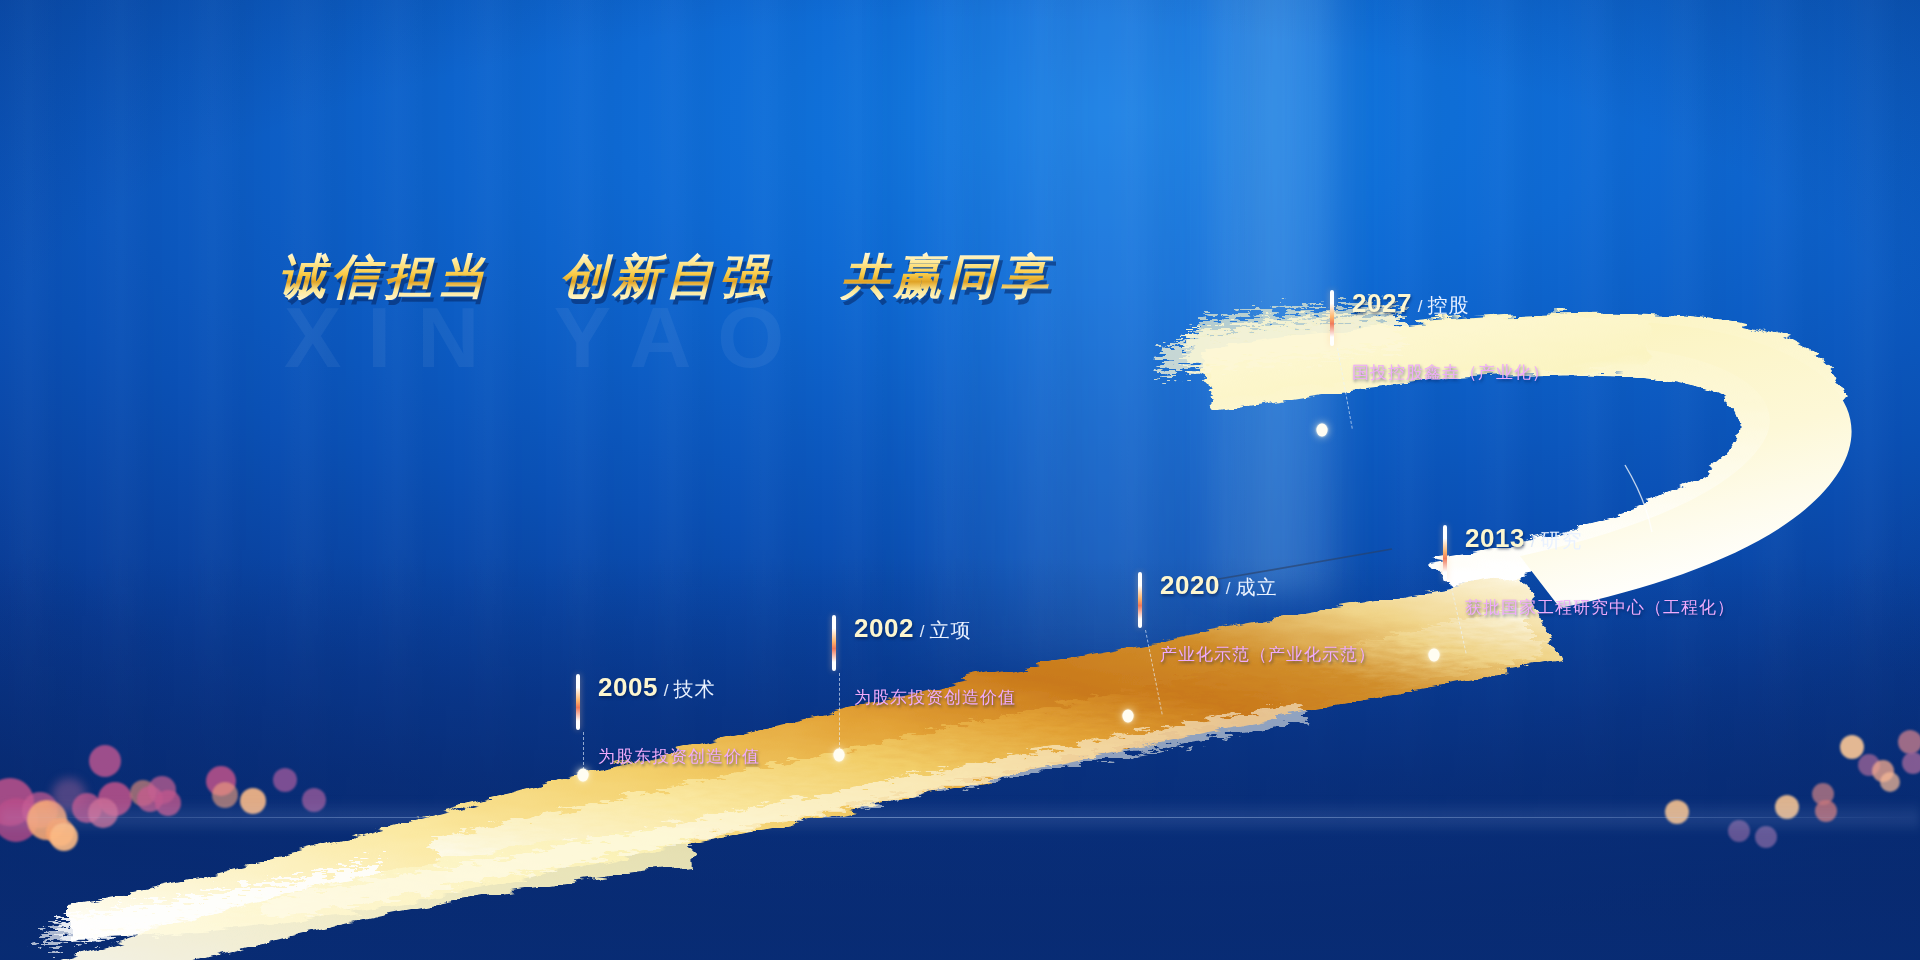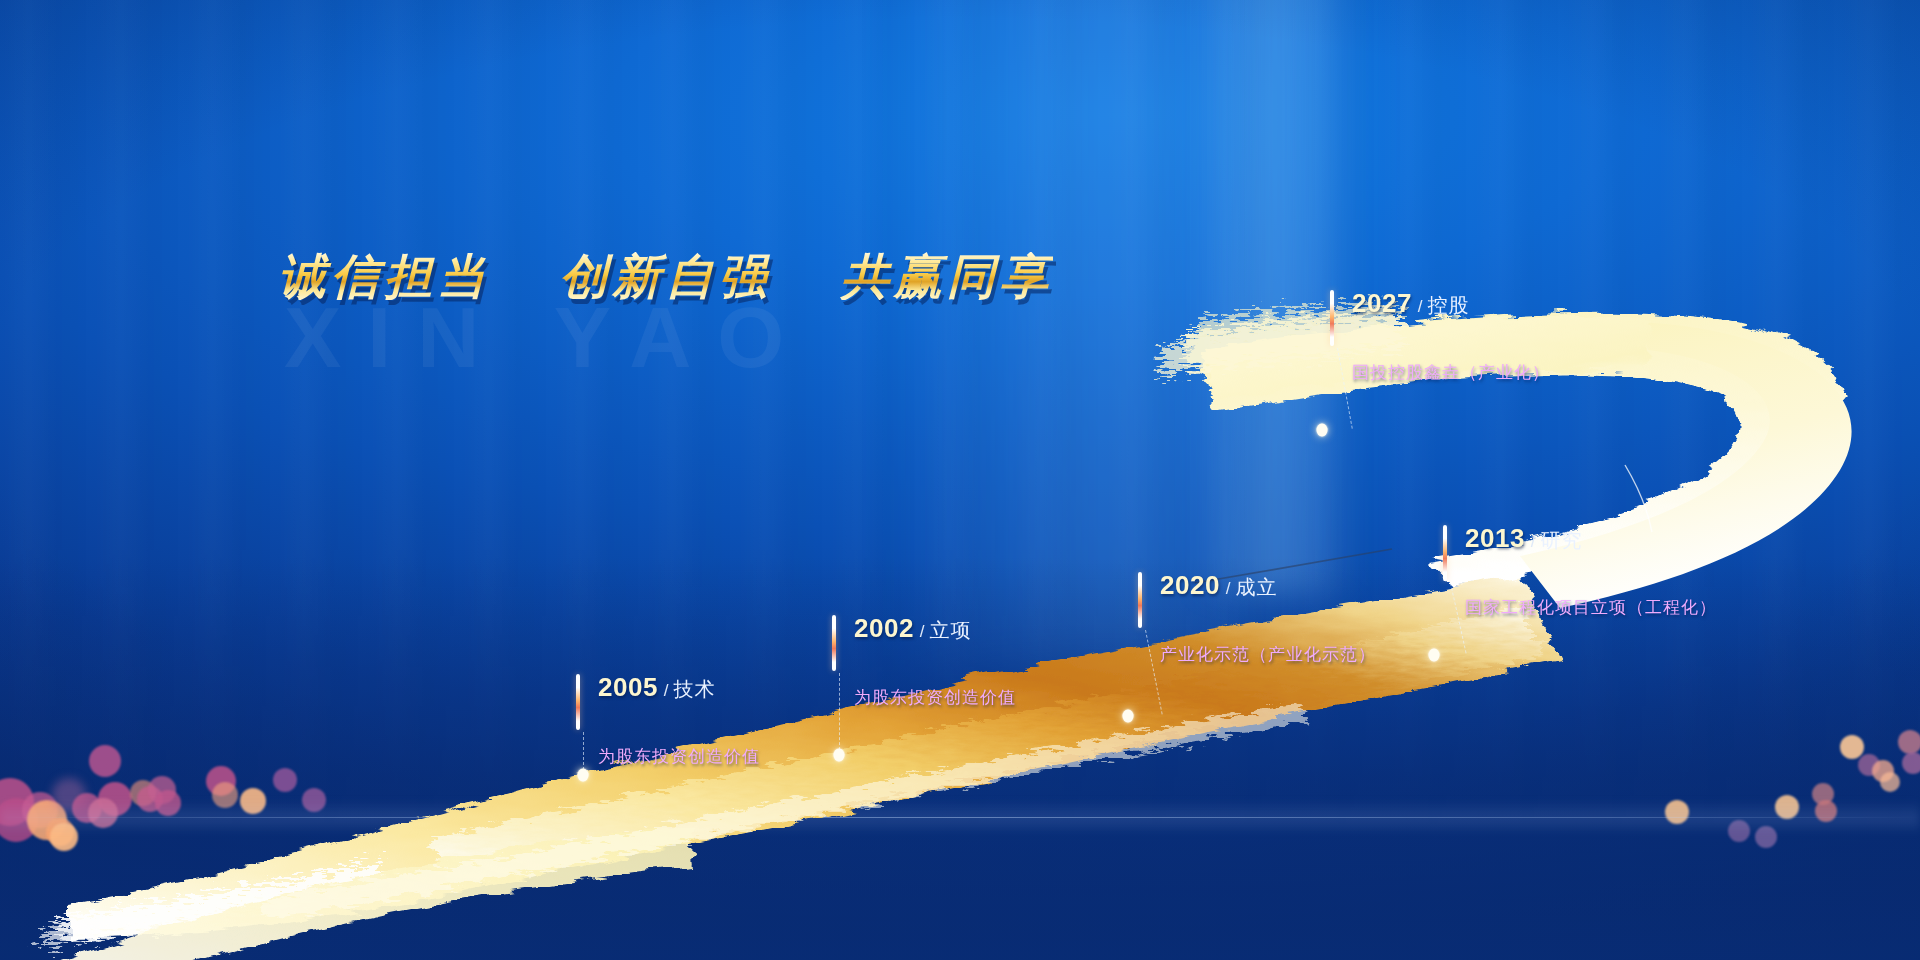--- a/index.html
+++ b/index.html
@@ -309,21 +309,21 @@
       <div class="tl-item" style="left: 1138px; top: 570px;">
         <div class="tl-bar"></div>
         <div class="tl-head"><span class="tl-year">2020</span><span class="tl-slash">/</span><span class="tl-tag">成立</span></div>
         <div class="tl-desc">产业化示范（产业化示范）</div>
       </div>
       <div class="tl-lead" style="left: 1145px; top: 630px; height: 86px; transform-origin: center top; transform: rotate(-11.1818deg);"></div>
       <div class="tl-dot" style="left: 1128px; top: 716px;"></div>
       <div class="tl-item" style="left: 1443px; top: 523px;">
         <div class="tl-bar"></div>
         <div class="tl-head"><span class="tl-year">2013</span><span class="tl-slash">/</span><span class="tl-tag">研究</span></div>
-        <div class="tl-desc">国家工程化项目立项（工程化）</div>
+        <div class="tl-desc">获批国家工程研究中心（工程化）</div>
       </div>
       <div class="tl-lead" style="left: 1450px; top: 583px; height: 72px; transform-origin: center top; transform: rotate(-12.5288deg);"></div>
       <div class="tl-dot" style="left: 1434px; top: 655px;"></div>
       <div class="tl-item" style="left: 1330px; top: 288px;">
         <div class="tl-bar"></div>
         <div class="tl-head"><span class="tl-year">2027</span><span class="tl-slash">/</span><span class="tl-tag">控股</span></div>
         <div class="tl-desc">国投控股鑫垚（产业化）</div>
       </div>
       <div class="tl-lead" style="left: 1337px; top: 348px; height: 82px; transform-origin: center top; transform: rotate(-10.3663deg);"></div>
       <div class="tl-dot" style="left: 1322px; top: 430px;"></div>

